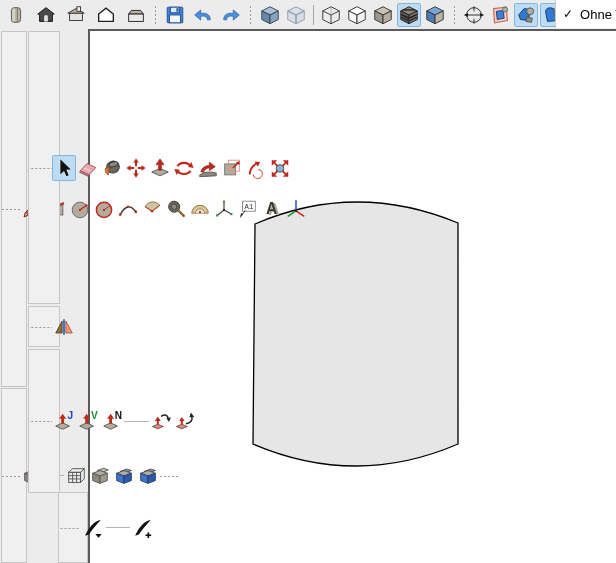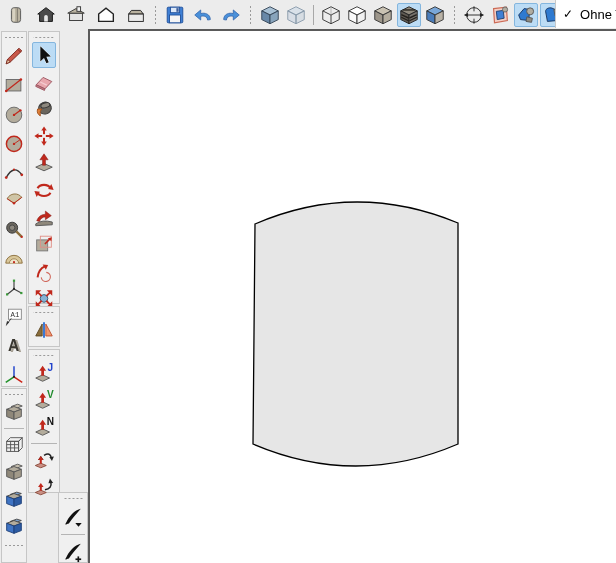--- a/index.html
+++ b/index.html
@@ -21,21 +21,21 @@
           background-size:3px 4px;background-repeat:repeat-y;background-position:center;}
   .tsep-v{width:1px;height:20px;background:#a8a8a8;margin:0 3px;flex:none;}
   .style-menu{position:absolute;right:0;top:0;width:61px;height:28px;background:#ffffff;
         border-left:1px solid #c9c9c9;display:flex;align-items:center;gap:7px;
         padding-left:7px;box-sizing:border-box;font-size:13px;font-weight:500;color:#000;
         white-space:nowrap;overflow:hidden;}
   .style-menu .chk{font-size:12px;}
   
   .sidebar{position:absolute;left:0;top:29px;width:88px;height:534px;background:#ececec;z-index:5;}
   .tb-col{position:absolute;background:#f0f0f0;border:1px solid #c6c6c6;box-sizing:border-box;
-          display:flex;flex-direction:column;align-items:center;row-gap:1px;}
+          display:flex;flex-direction:row;align-items:center;row-gap:1px;}
   #tb-draw-tools{left:1px;top:2px;width:26px;height:356px;}
   #tb-component-tools{left:1px;top:359px;width:26px;height:175px;}
   #tb-edit-tools{left:28px;top:2px;width:32px;height:273px;}
   #tb-flip-tool{left:28px;top:277px;width:32px;height:41px;}
   #tb-pushpull-plugins{left:28px;top:320px;width:32px;height:144px;}
   #tb-style-plugins{left:58px;top:463px;width:30px;height:71px;}
   .grip-h{width:75%;height:6px;margin:2px 0 1px;flex:none;
           background-image:radial-gradient(circle,#9a9a9a 0.8px,transparent 1px);
           background-size:4px 3px;background-repeat:repeat-x;background-position:center;}
   .sbtn{width:24px;height:26px;display:flex;align-items:center;justify-content:center;

